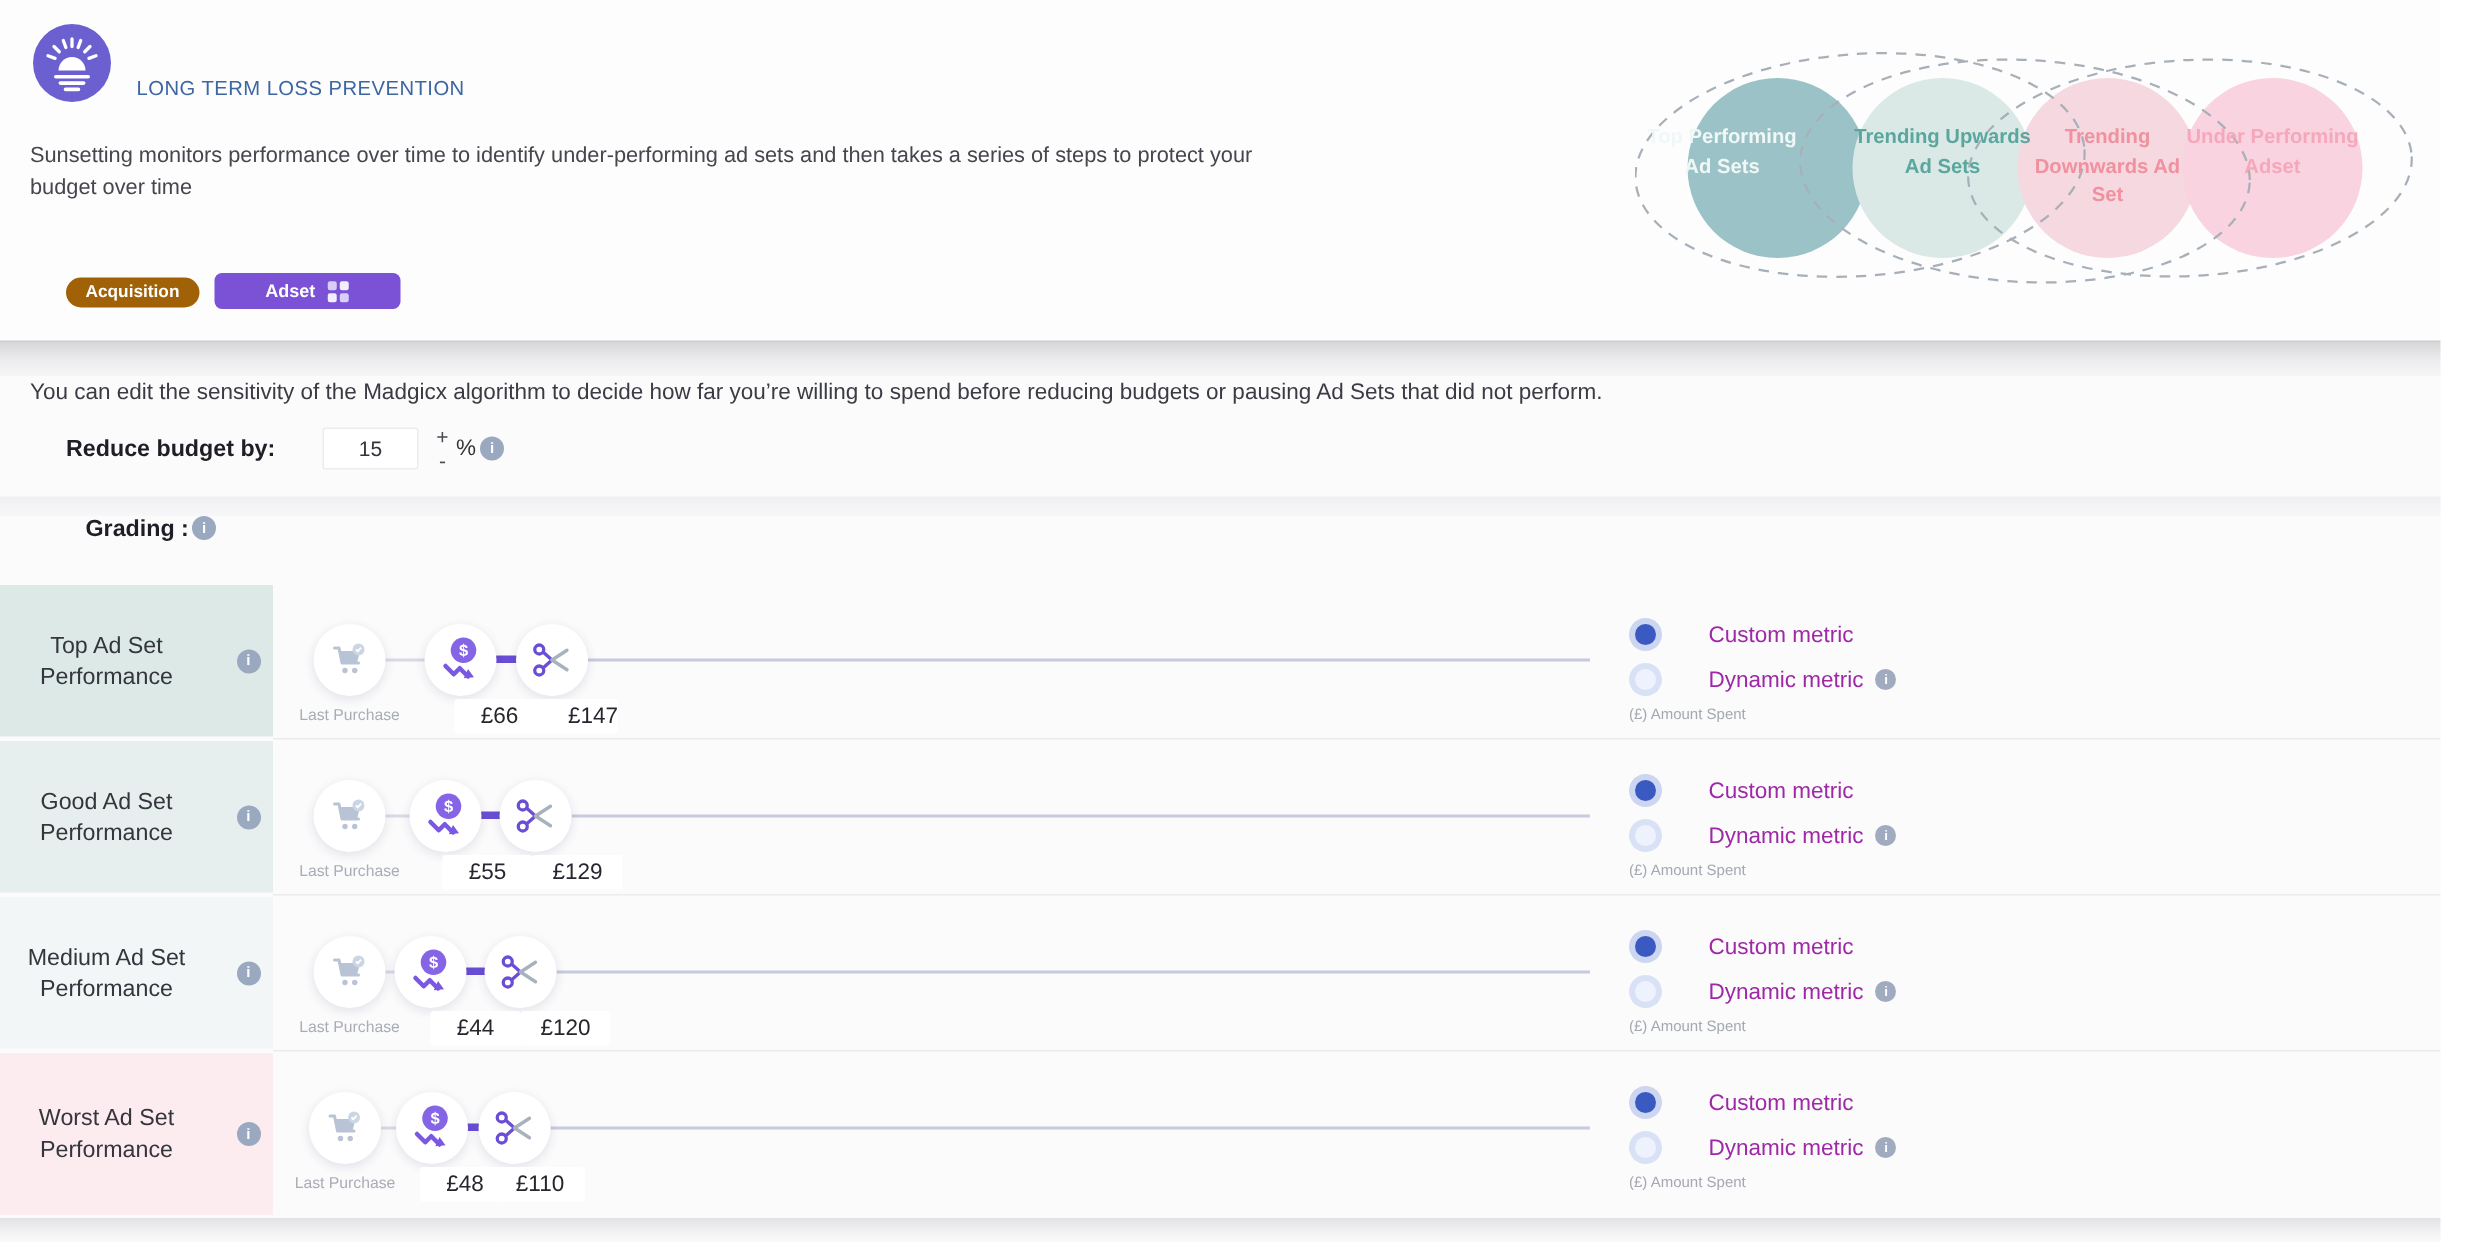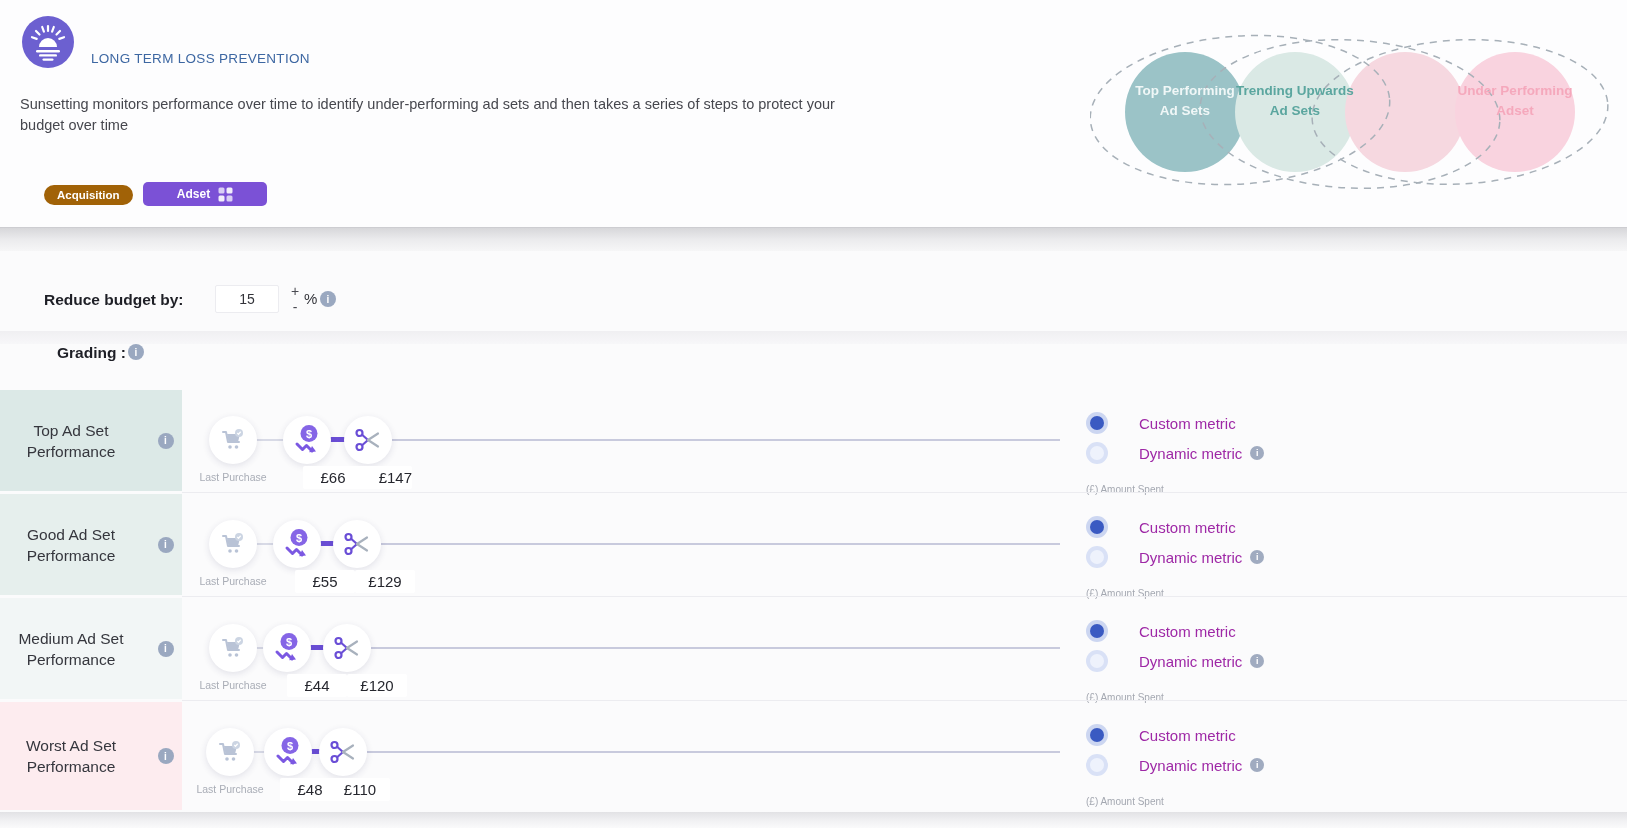--- a/index.html
+++ b/index.html
@@ -58,21 +58,21 @@
   .purchase-label{position:absolute;top:81px;width:90px;text-align:center;font-size:10.5px;color:#a9adb6;}
   .chip{position:absolute;top:76px;width:60px;height:23px;line-height:23px;background:#fff;border-radius:2px;
     text-align:center;font-size:15px;font-weight:400;color:#26272e;z-index:4;cursor:pointer;}
   .radio-group{position:absolute;left:1086px;top:18px;}
   .radio-row{display:flex;align-items:center;height:30px;cursor:pointer;}
   .radio{width:22px;height:22px;border-radius:50%;display:flex;align-items:center;justify-content:center;background:#ccd6f1;}
   .radio .dot{width:14px;height:14px;border-radius:50%;background:#3a5ac2;}
   .radio.unsel{background:#d9e1f6;} .radio.unsel .dot{background:#eef2fc;}
   .radio-label{margin-left:31px;font-size:15px;font-weight:500;color:#9e28a6;}
   .radio-row .info-icon{margin-left:8px;}
-  .amount-spent{margin-top:16px;font-size:10px;color:#a4a8b1;}
+  .amount-spent{margin-top:3px;font-size:10px;color:#a4a8b1;}
 </style>
 </head>
 <body>
 
 <div id="app">
 
   <div class="header">
     <svg class="logo" width="52" height="52" viewBox="0 0 52 52">
       <circle cx="26" cy="26" r="26" fill="#6c60d0"></circle>
       <g stroke="#fff" stroke-width="2.2" stroke-linecap="round">
@@ -110,30 +110,32 @@
         <circle id="vc1" cx="205" cy="87" r="60" fill="#dcebe6"></circle>
         <circle id="vc2" cx="315" cy="87" r="60" fill="#f8dae1"></circle>
         <circle id="vc3" cx="425" cy="87" r="60" fill="#fbd5e0"></circle>
       </g>
       <g fill="none" stroke="#a7b0b8" stroke-width="1.5" stroke-dasharray="7 6">
         <ellipse cx="150" cy="85" rx="150" ry="74" transform="rotate(-4 150 85)"></ellipse>
         <ellipse cx="260" cy="89" rx="150" ry="74" transform="rotate(3 260 89)"></ellipse>
         <ellipse cx="370" cy="87" rx="148" ry="72" transform="rotate(-3 370 87)"></ellipse>
       </g>
     </svg>
-    <div class="venn-label" style="left: 1125px; top: 81px; color: rgb(240, 247, 247);">Top Performing Ad Sets</div>
+    <div class="venn-label" style="left: 1088px; top: 81px; color: rgb(240, 247, 247);">Top Performing Ad Sets</div>
     <div class="venn-label" style="left: 1235px; top: 81px; color: rgb(91, 166, 159);">Trending Upwards Ad Sets</div>
+    <div class="venn-label" style="left: 1345px; top: 81px; color: rgb(240, 145, 159);">Trending Downwards Ad Set</div>
     <div class="venn-label" style="left: 1455px; top: 81px; color: rgb(245, 168, 188);">Under Performing Adset</div>
   </div>
 
   <div class="band-top"></div>
   <div class="content-bg"></div>
   <div class="mid-strip"></div>
   <div class="band-bottom"></div>
 
+  <div class="sens-text">You can edit the sensitivity of the Madgicx algorithm to decide how far you’re willing to spend before reducing budgets or pausing Ad Sets that did not perform.</div>
   <div class="reduce-label">Reduce budget by:</div>
   <input class="reduce-input" value="15" style="">
   <div class="step plus">+</div>
   <div class="step minus">-</div>
   <div class="pct">%</div>
   <span class="info-icon info-abs" style="left:320px;top:291px;">i</span>
 
   <div class="grading-label">Grading :</div>
   <span class="info-icon info-abs" style="left:128px;top:344px;">i</span>
 

